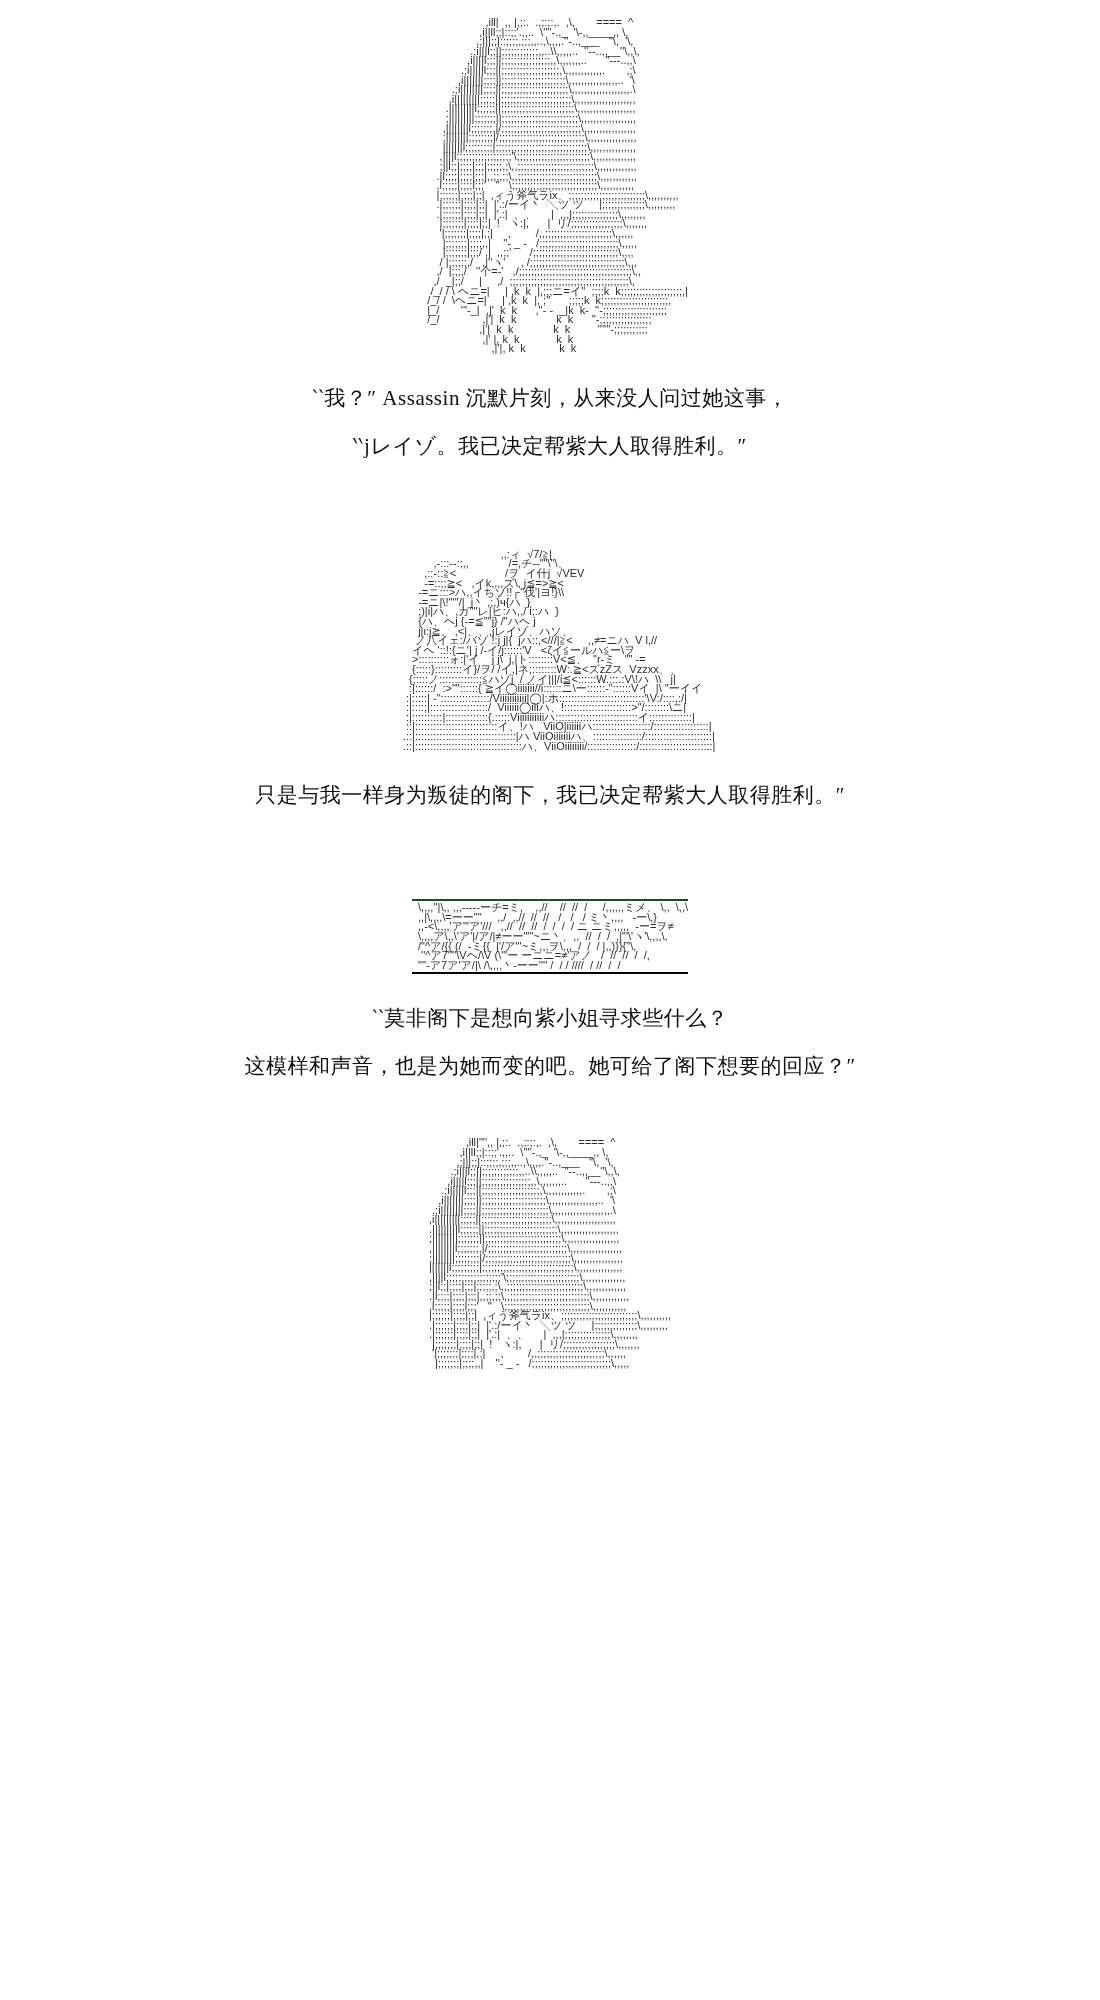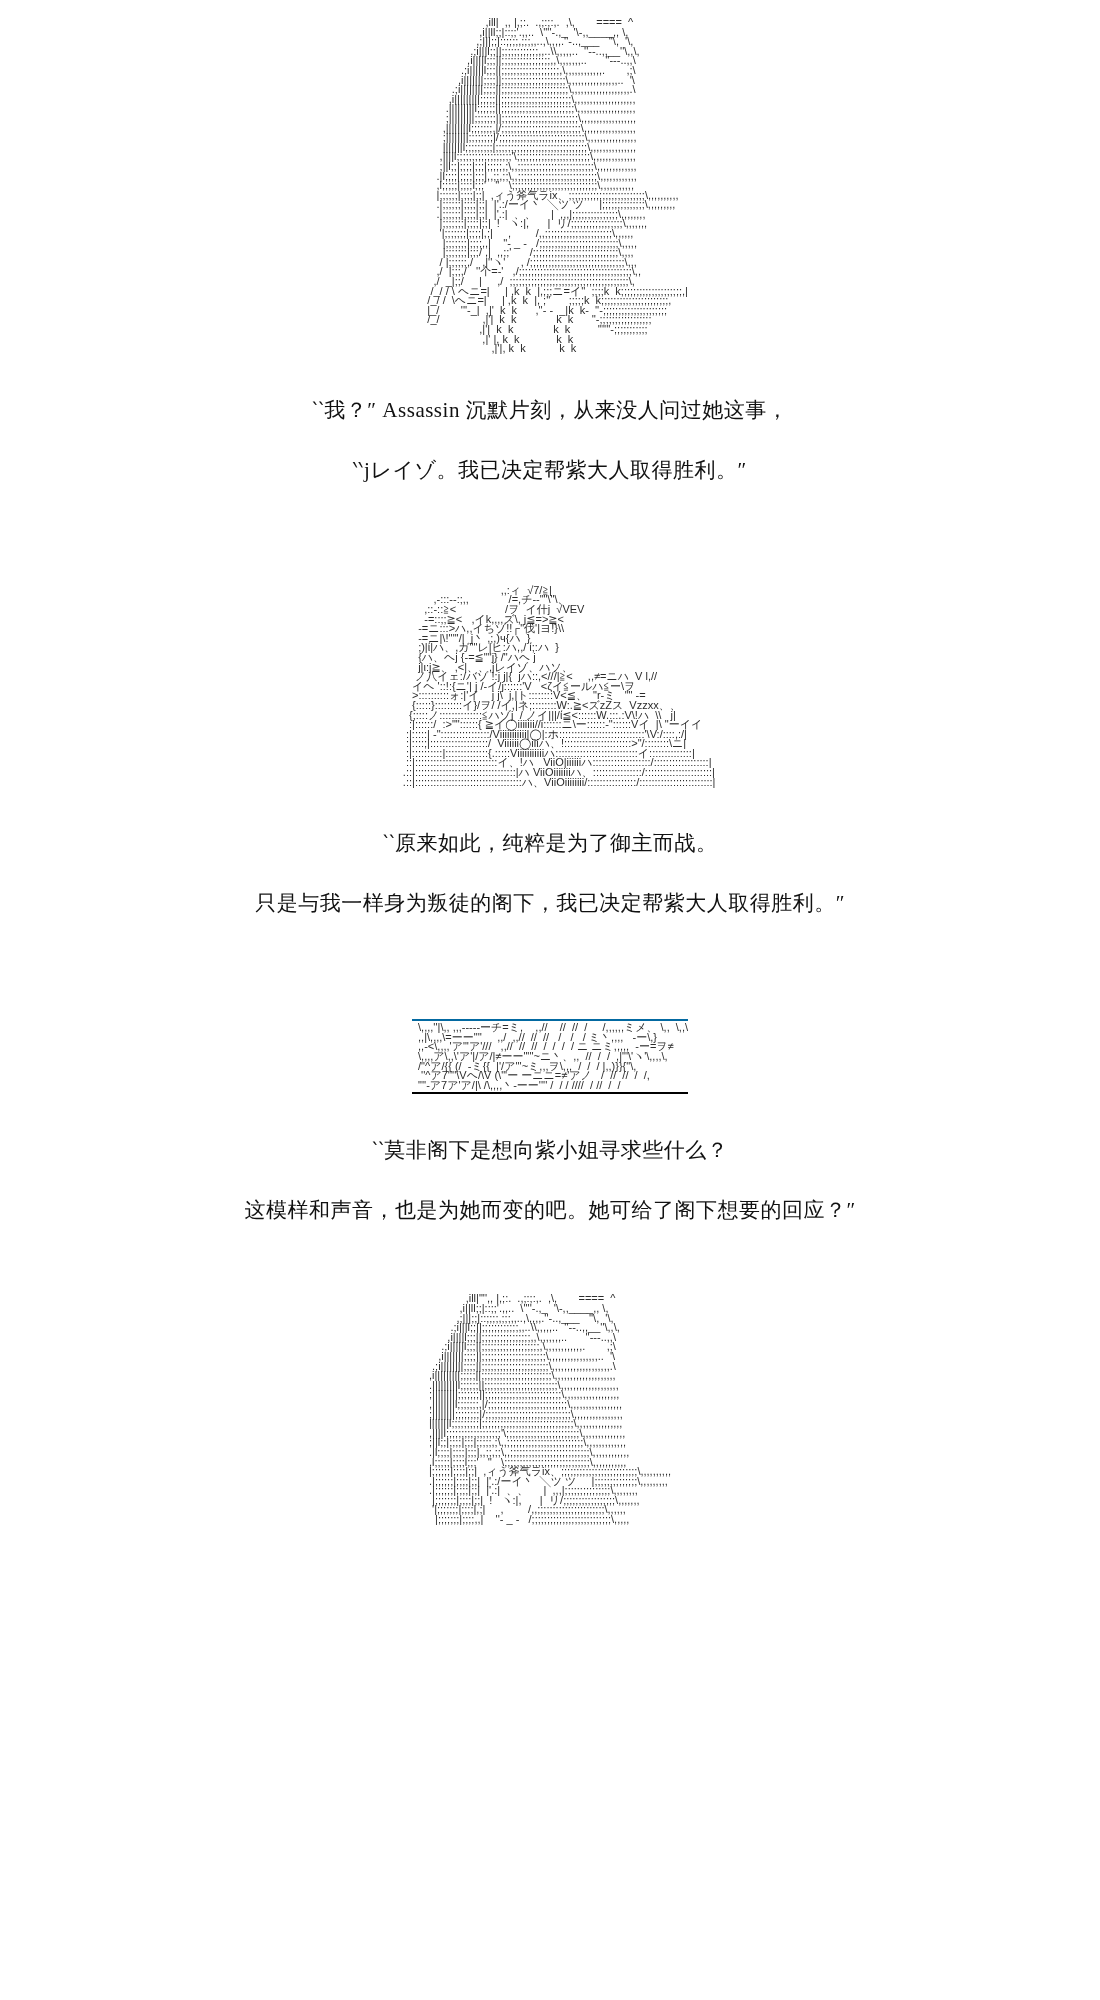--- a/index.html
+++ b/index.html
@@ -32,34 +32,34 @@
     font-family: Liberation Sans, sans-serif;
     font-size: 11px;
     line-height: 9.6px;
     letter-spacing: 0px;
     white-space: pre;
     color: #2b2b2b;
     margin: 0;
     transform-origin: top center;
   }
   .ascii.framed {
-    border-top: 2px solid #0369a1;
+    border-top: 2px solid #14532d;
     border-bottom: 2px solid #000;
     padding: 2px 0;
   }
   .dialogue {
     text-align: center;
     font-family: "Liberation Serif", serif;
     font-size: 21px;
     line-height: 44px;
     color: #111;
     letter-spacing: 0.5px;
   }
   .dialogue .line {
-    margin: 16px;
+    margin: 4px;
     padding: 0;
   }
   .spacer-sm { height: 18px; }
   .spacer-md { height: 46px; }
   .spacer-lg { height: 78px; }
 </style>
 </head>
 <body>
 
 <div class="page">
@@ -131,21 +131,20 @@
         :|::::::/  :&gt;""::::::{ ≧イ◯iiiiiii//i::::::ニ\ー::::::-"::::::Vイ  |\ "ーイイ
        :|:::::| -"::::::::::::::::/Viiiiiiiiiii|◯|:ホ::::::::::::::::::::::::::::'\V:/::::,:/|
        :|::::;|:::::::::::::::::::/  Viiiiii◯iiiハ、!::::::::::::::::::::::&gt;"/::::::::\ニ|
        :|::::::::::|::::::::::::::{.:::::Viiiiiiiiiiiハ:::::::::::::::::::::::::::イ::::::::::::::|
        ::|:::::::::::::::::::::::::::イ、!ハ   ViiO|iiiiiiハ:::::::::::::::::::/::::::::::::::::::|
       .::|:::::::::::::::::::::::::::::::::|ハ ViiOiiiiiiiハ、::::::::::::::::/::::::::::::::::::::::|
       .::|:::::::::::::::::::::::::::::::::::ハ、ViiOiiiiiiii/::::::::::::::::/::::::::::::::::::::::::|</pre>
     </div>
     <div class="spacer-sm"></div>
     <div class="dialogue">
-      <p class="line">‵‵原来如此，纯粹是为了御主而战。</p>
       <p class="line">只是与我一样身为叛徒的阁下，我已决定帮紫大人取得胜利。″</p>
     </div>
   </div>
 
   <div class="spacer-lg"></div>
 
   <div class="scene">
     <div class="art-wrap">
       <pre class="ascii framed">  \,,,,''|\,, ,,,-----ーチ=ミ,    ,,//    //  //  /     /,,,,,,ミメ、 \,,  \,,\
   ,,|\,,,,\=ーー"''     ,,/  ,,//  //  //   /   /   / ミ丶,,,,   -ー\,}

